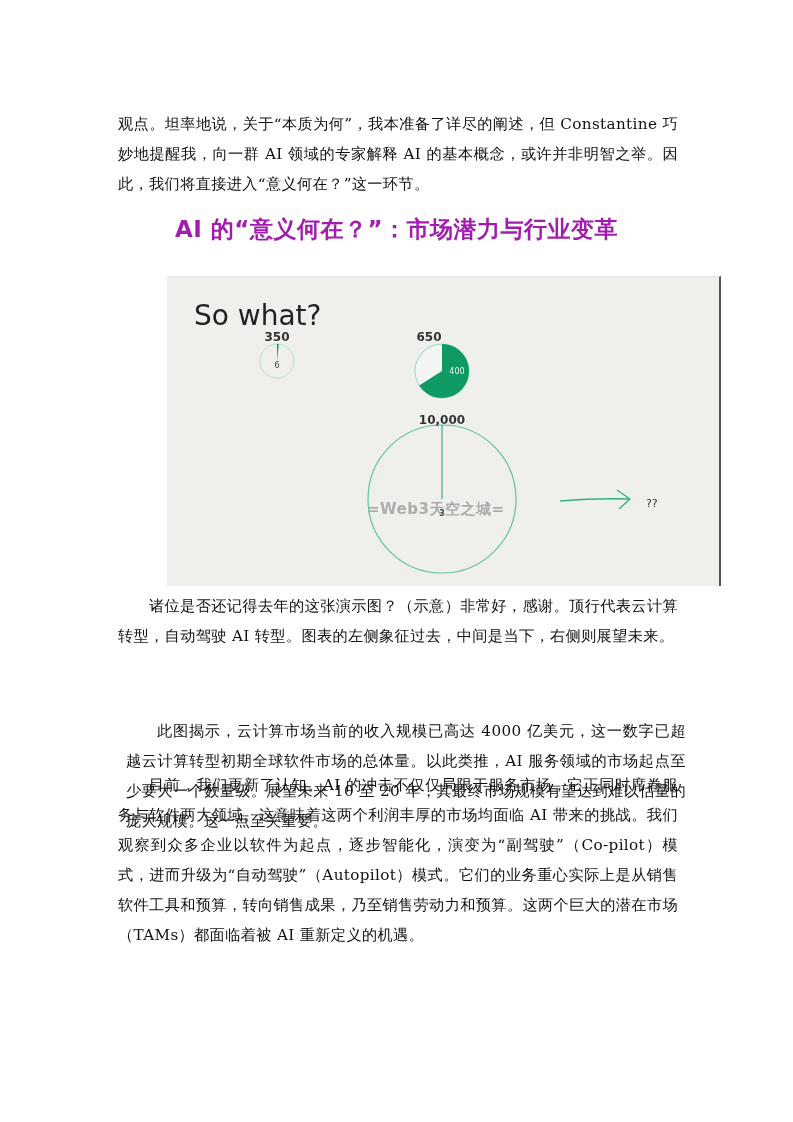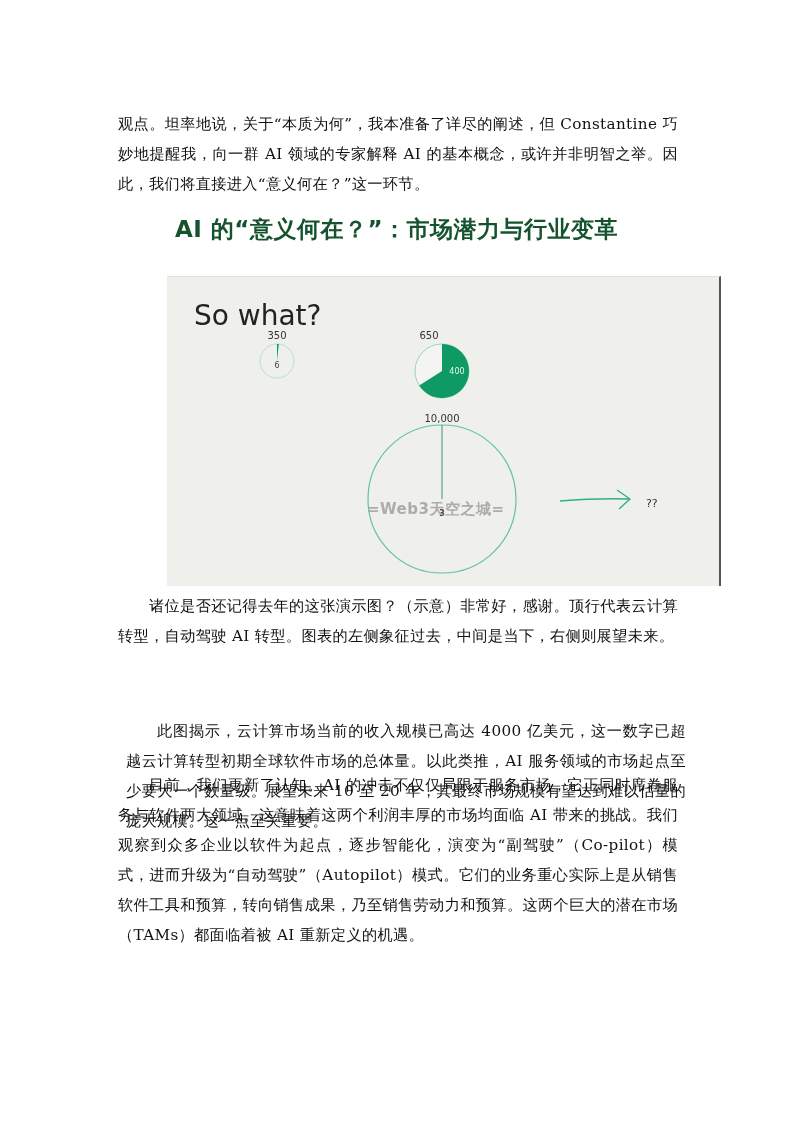--- a/index.html
+++ b/index.html
@@ -2,28 +2,28 @@
 <html><head>
   <meta charset="utf-8">
   <style>
     html, body { margin: 0; padding: 0; background: #ffffff; }
     body { width: 793px; height: 1122px; position: relative; overflow: hidden;
            font-family: "DejaVu Serif", "Liberation Serif", serif; color: #111; }
     .para { position: absolute; left: 118px; width: 560px; font-size: 15.2px; line-height: 30px;
             letter-spacing: 0.35px; text-align: justify; margin: 0; }
     .indent { text-indent: 31px; }
     .heading { position: absolute; left: 0; width: 793px; top: 214px; text-align: center;
-               font-size: 23px; font-weight: bold; color: #14532d; letter-spacing: 0.5px;
+               font-size: 23px; font-weight: bold; color: #a21caf; letter-spacing: 0.5px;
                font-family: "DejaVu Sans", "Liberation Sans", sans-serif; }
     .slide { position: absolute; left: 167px; top: 276px; width: 552px; height: 309px;
              background: #eff0ec; border-right: 2px solid #555; border-top: 1px solid #e2e4df; }
     .slide-title { position: absolute; left: 27px; top: 22px; font-size: 28px; color: #222;
                    font-family: "DejaVu Sans", "Liberation Sans", sans-serif; }
     .lbl { position: absolute; font-family: "DejaVu Sans", "Liberation Sans", sans-serif;
-           font-size: 10px; font-weight: normal; color: #333; transform: translateX(-50%); }
+           font-size: 12px; font-weight: bold; color: #333; transform: translateX(-50%); }
     .inner-lbl { position: absolute; font-family: "DejaVu Sans", "Liberation Sans", sans-serif;
                  font-size: 8px; color: #444; transform: translateX(-50%); }
     .qq { position: absolute; font-family: "DejaVu Sans", "Liberation Sans", sans-serif;
           font-size: 11px; color: #333; }
     .watermark { position: absolute; left: 200px; top: 223px; font-family: "DejaVu Sans", "Liberation Sans", sans-serif;
                  font-size: 15px; font-weight: bold; color: rgba(150,150,150,0.75); letter-spacing: 0.5px; }
     svg { position: absolute; left: 0; top: 0; }
   </style>
 </head>
 <body>

